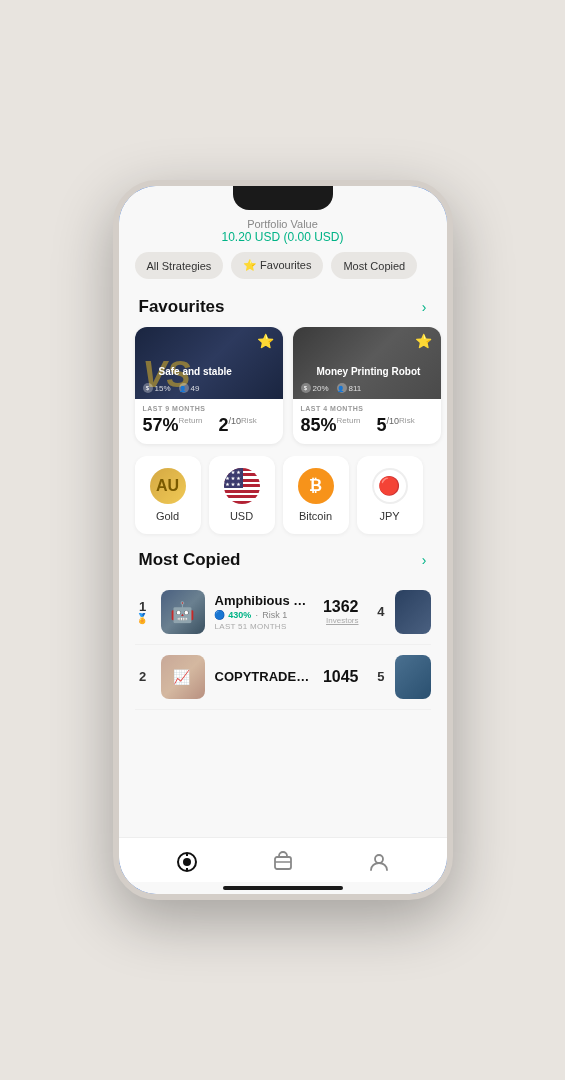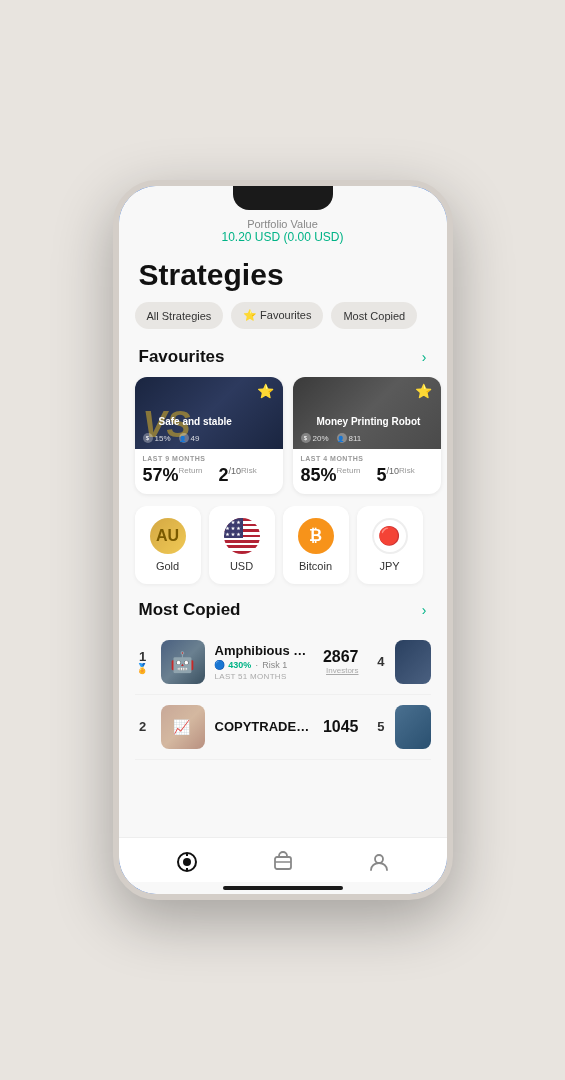--- a/index.html
+++ b/index.html
@@ -467,21 +467,20 @@
     <div class="scroll-content">
 
       <div class="header">
         <div class="header-title">Portfolio Value</div>
         <div class="header-value">
           <span>10.20 USD</span>
           <span style="color:#00b386">(0.00 USD)</span>
         </div>
       </div>
 
-      <div class="page-title">Strategies</div>
 
       <div class="filter-tabs">
         <button class="filter-tab">All Strategies</button>
         <button class="filter-tab">⭐ Favourites</button>
         <button class="filter-tab">Most Copied</button>
       </div>
 
       <div class="section-header">
         <span class="section-title">Favourites</span>
         <span class="chevron-right">›</span>
@@ -605,21 +604,21 @@
             <div class="copied-sub">
               <span class="copied-return">
                 🔵 <span>430%</span>
               </span>
               <span>·</span>
               <span>Risk <span>1</span></span>
             </div>
             <div class="copied-period">LAST 51 MONTHS</div>
           </div>
           <div class="copied-investors">
-            <div class="investors-num">2867</div>
+            <div class="investors-num">1362</div>
             <div class="investors-label">Investors</div>
           </div>
           <div class="rank-col-right">4</div>
           <div class="next-thumb">
             <div class="next-thumb-inner"></div>
           </div>
         </div>
 
         <div class="copied-row">
           <div class="rank-col">

